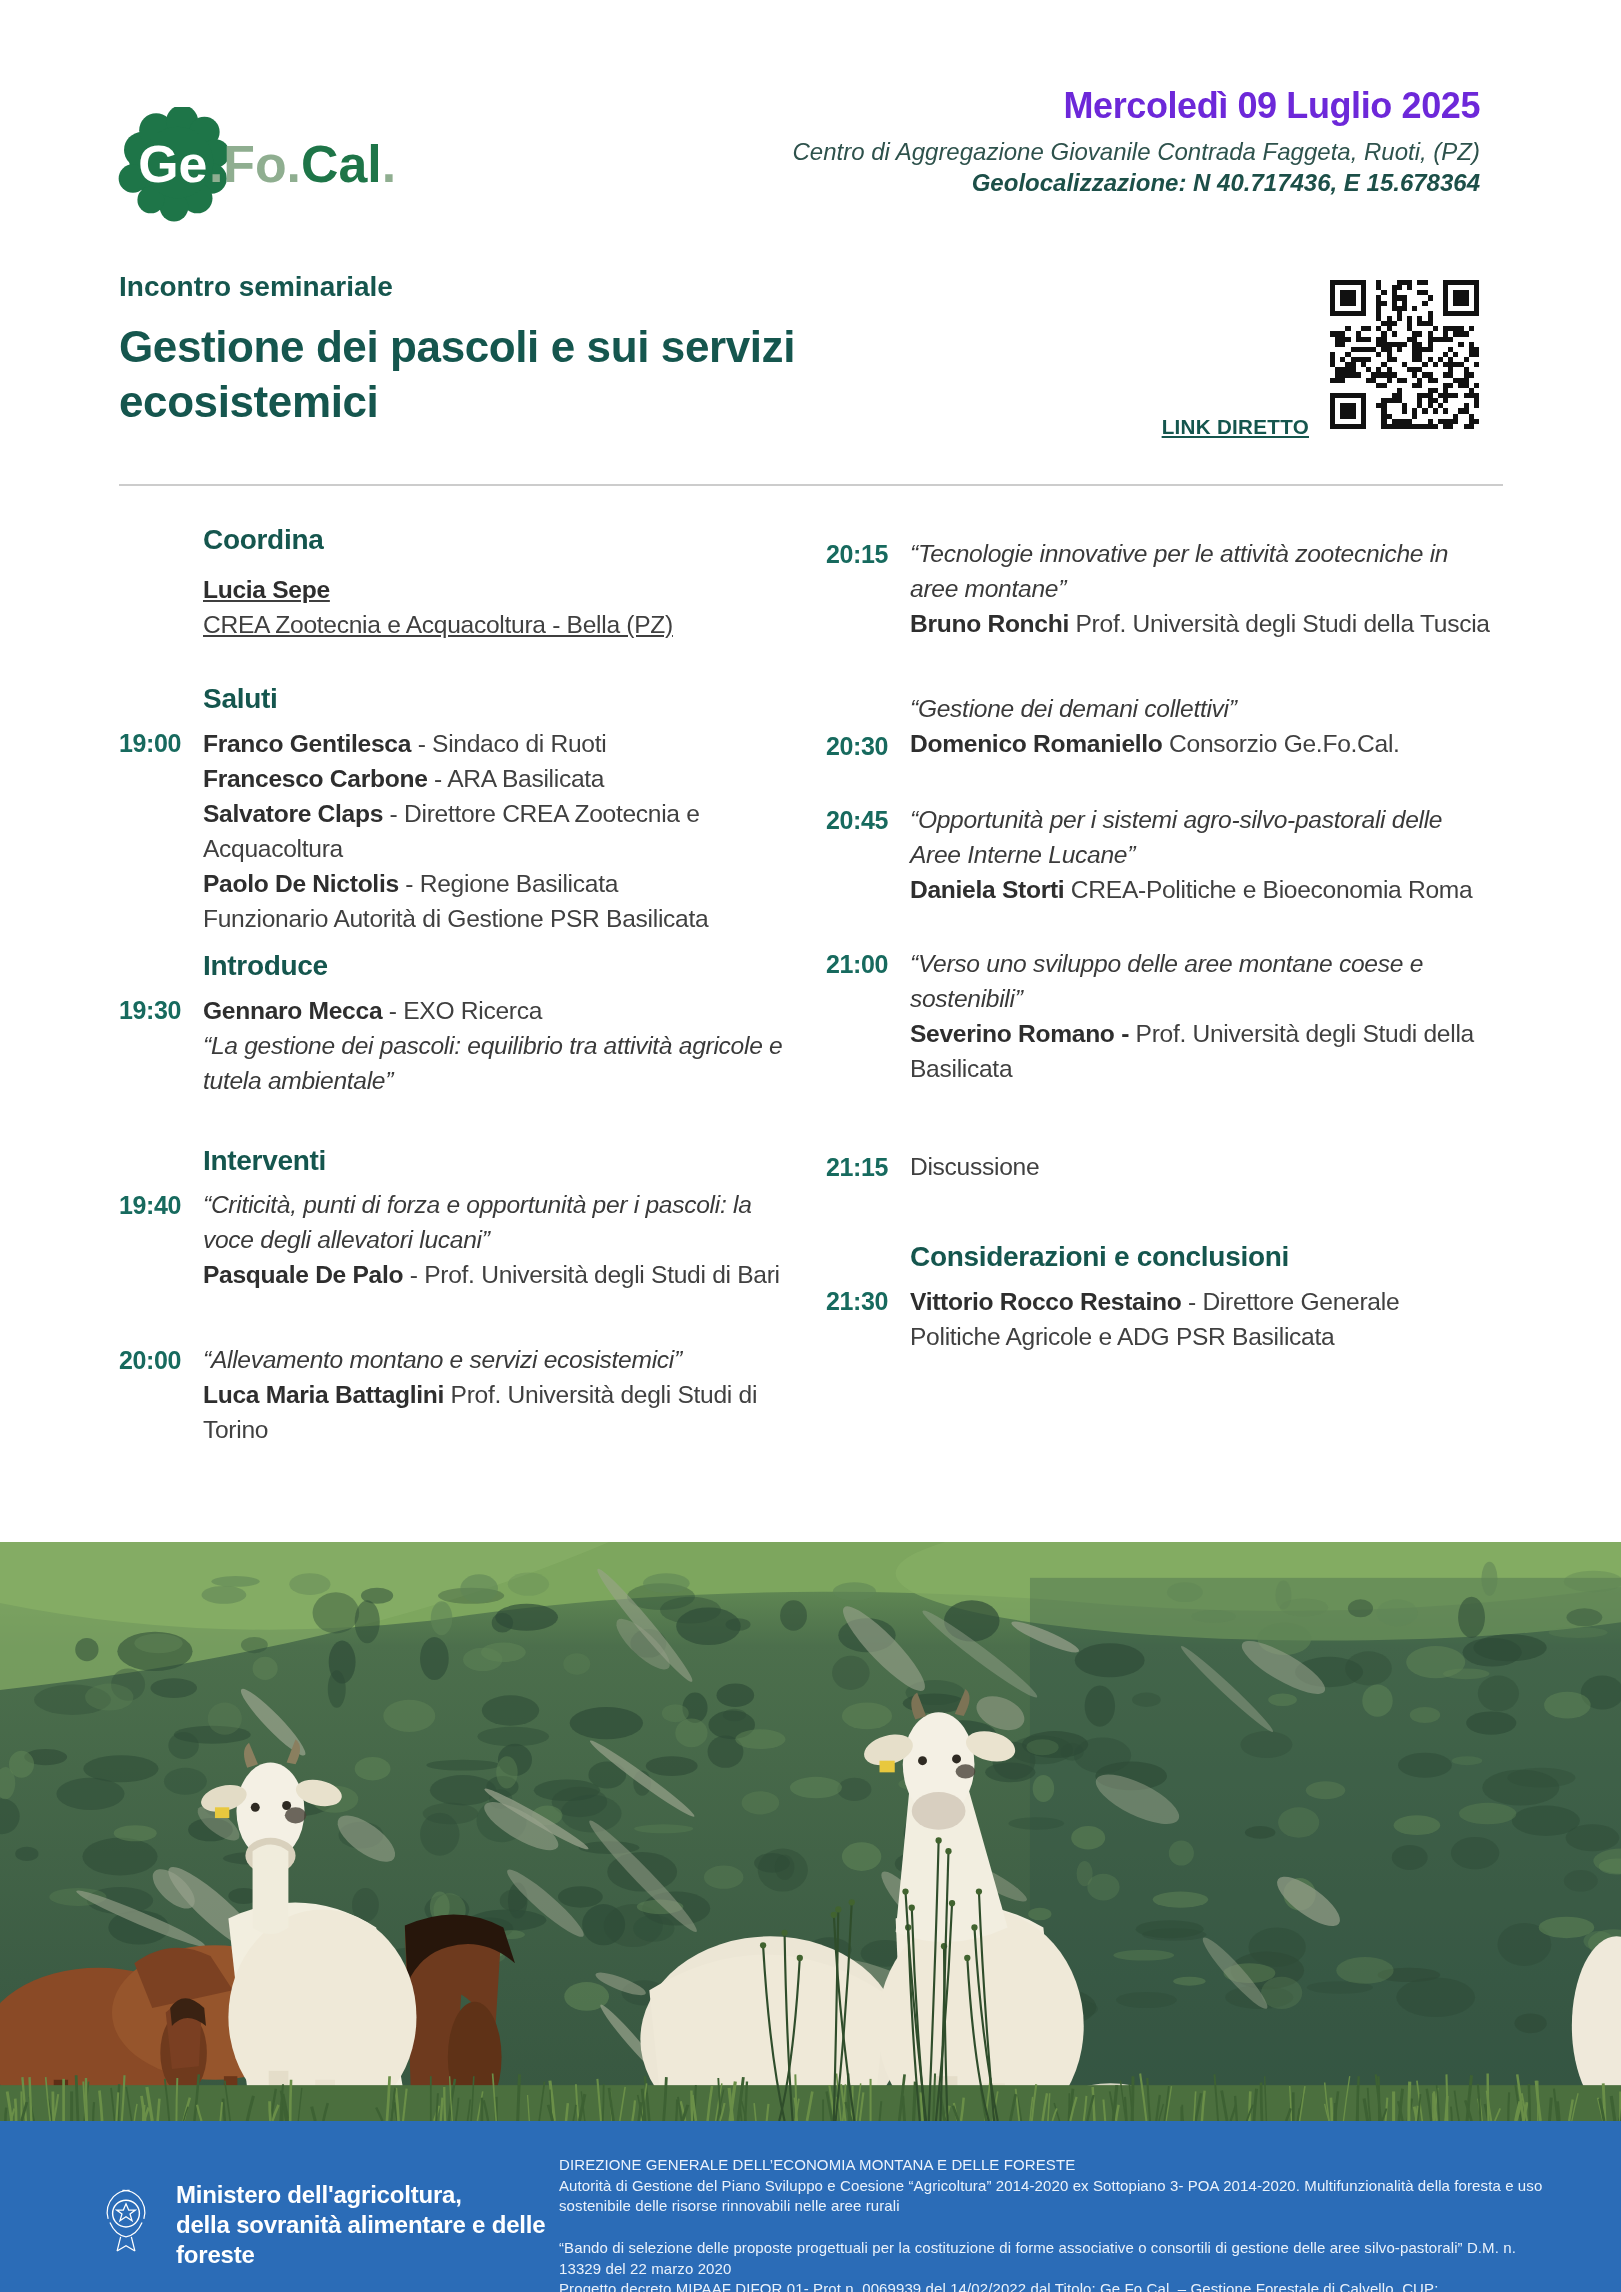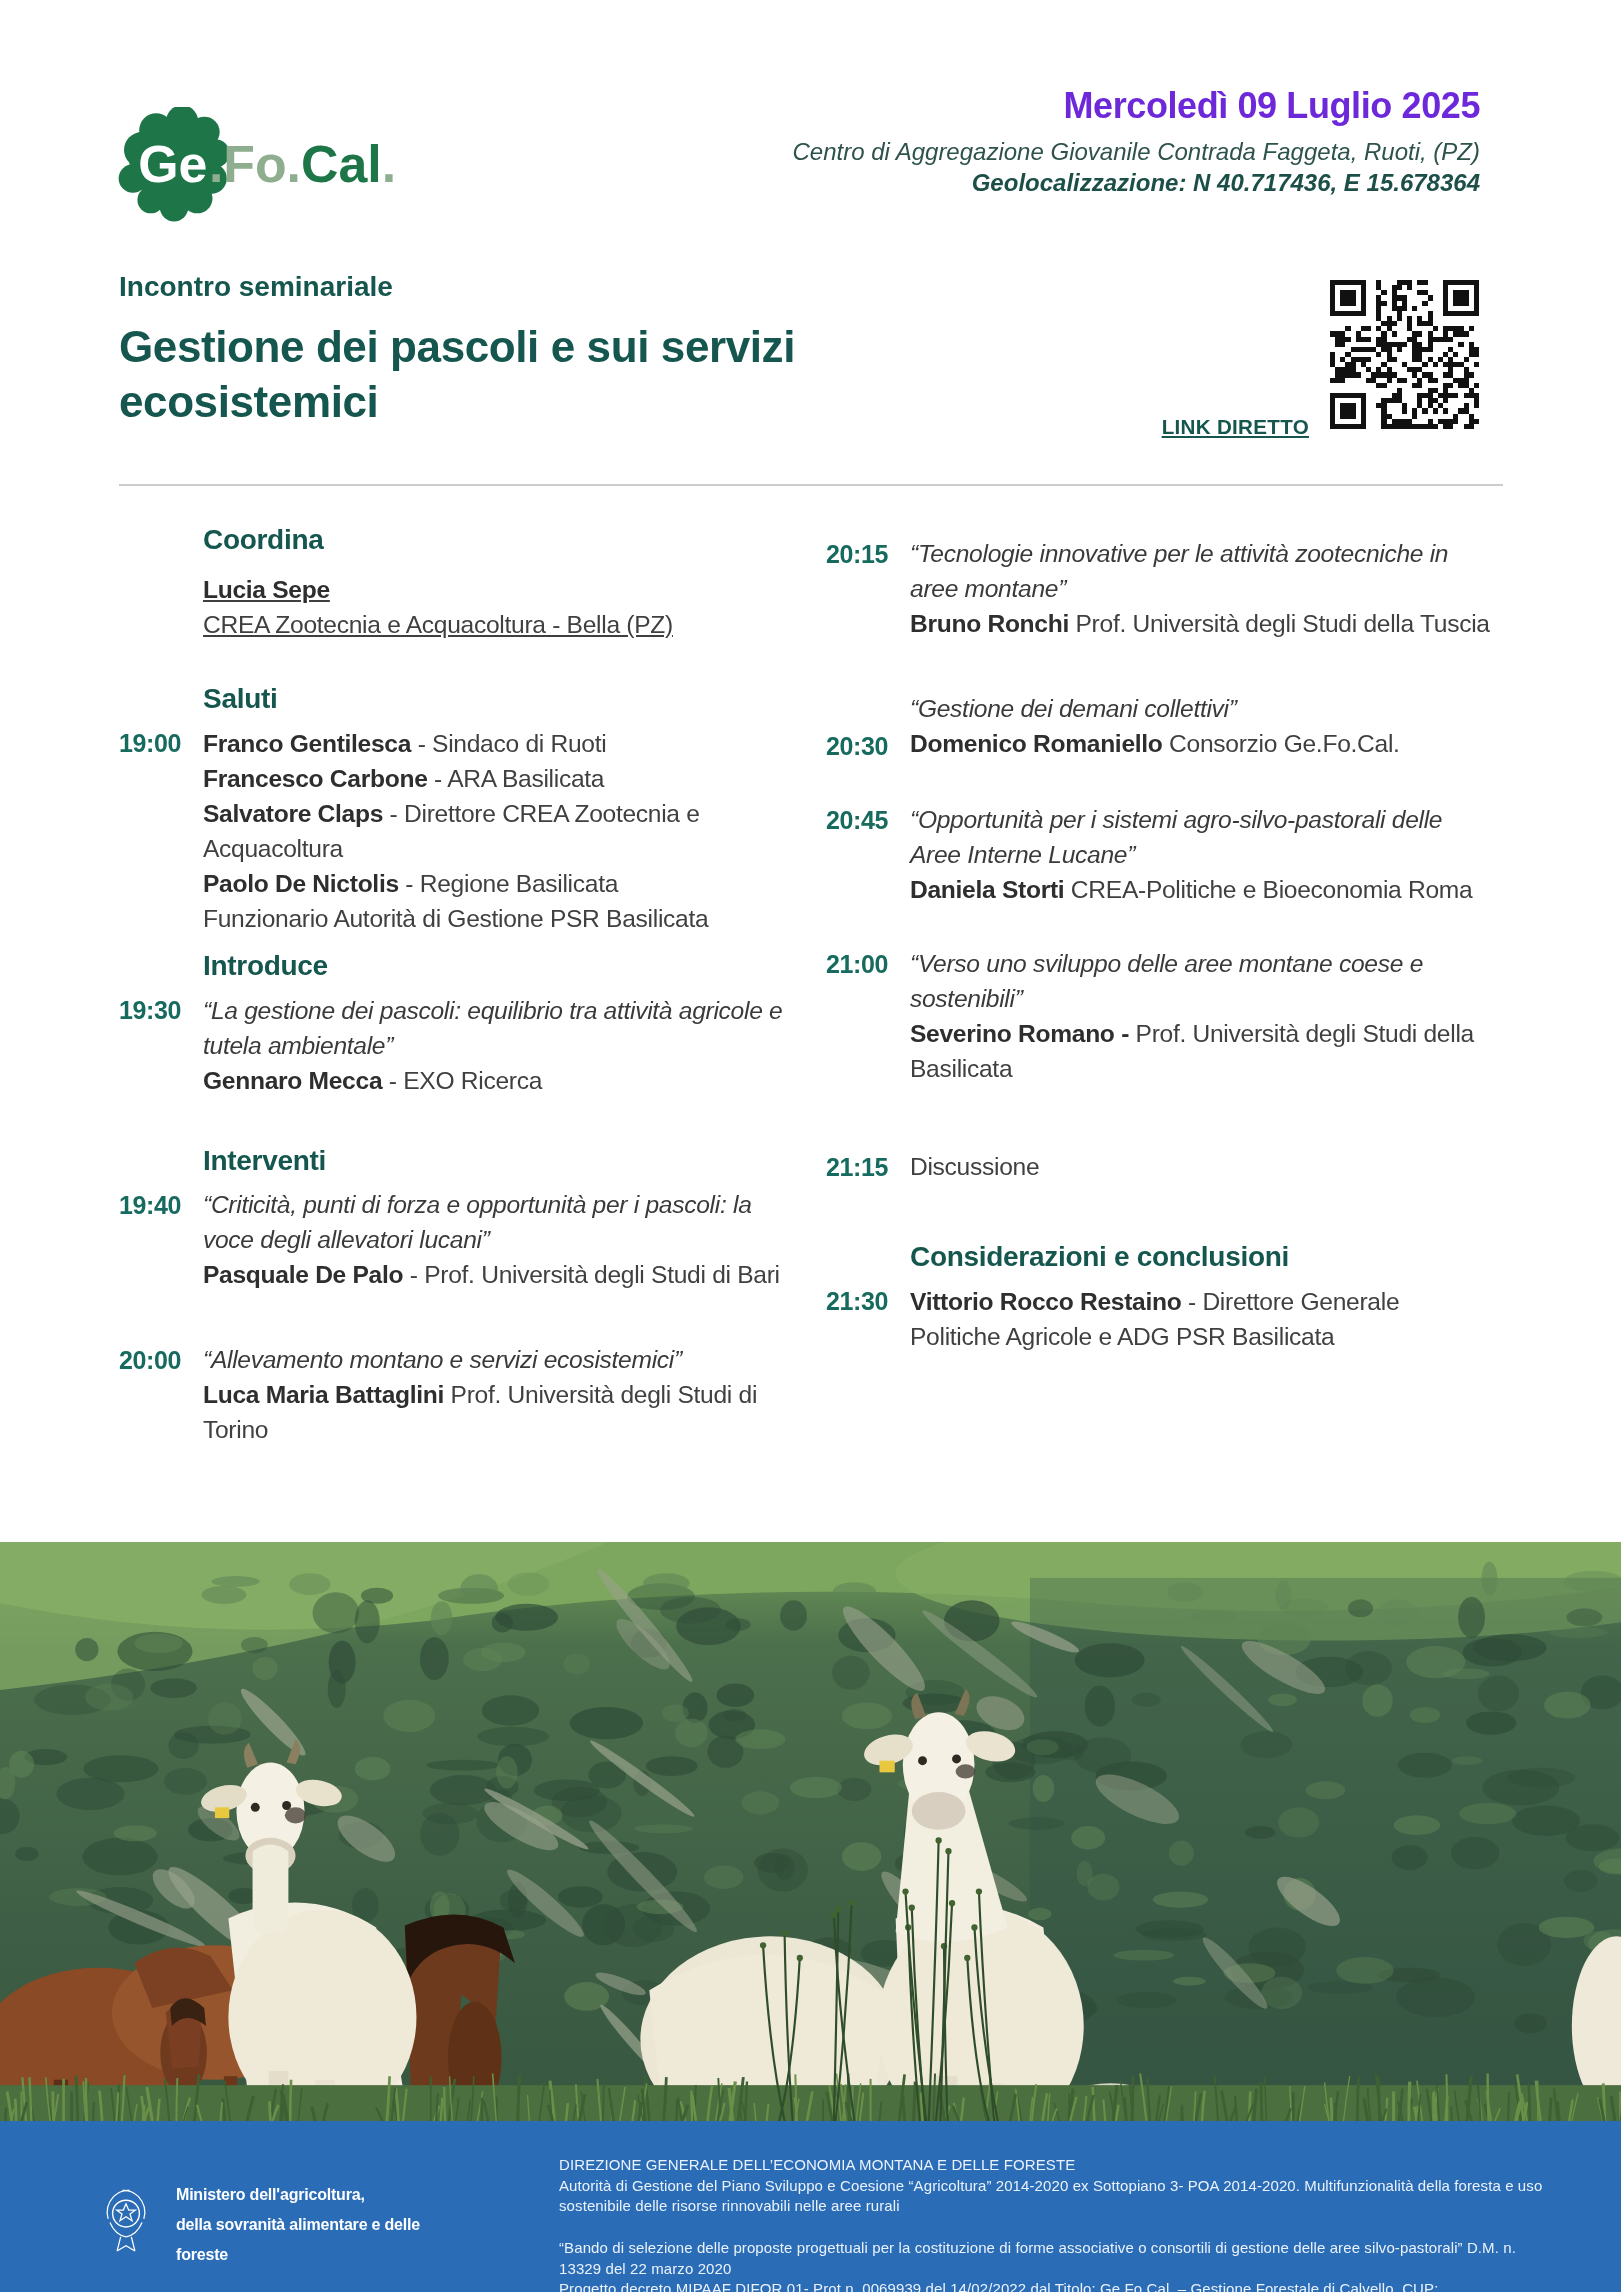--- a/index.html
+++ b/index.html
@@ -33,21 +33,21 @@
   .prog-heading{margin:0;font-size:28px;font-weight:bold;color:#15564e;line-height:32px;}
   .seg-b{font-weight:bold;color:#2e2e2e;}
   .seg-i{font-style:italic;color:#3a3a3a;}
   .seg-r{color:#404040;}
   
   .photo{position:absolute;left:0;top:1542px;width:1622px;height:579px;overflow:hidden;background:#46684a;}
   .photo svg{display:block;width:1622px;height:579px;}
   
   .footer{position:absolute;left:0;top:2121px;width:1622px;height:172px;background:#2b6cb7;}
   .emblem{position:absolute;left:99px;top:64px;}
-  .ministry{position:absolute;left:176px;top:59px;font-size:16px;font-weight:bold;color:#ffffff;line-height:30px;letter-spacing:-0.2px;}
+  .ministry{position:absolute;left:176px;top:59px;font-size:24px;font-weight:bold;color:#ffffff;line-height:30px;letter-spacing:-0.2px;}
   .foot-info{position:absolute;left:559px;top:34px;width:985px;color:#eaf2fc;font-size:15px;line-height:20.6px;letter-spacing:0.1px;}
   .foot-block2{margin-top:21.5px;}
 </style>
 </head>
 <body>
 
 <div class="page">
 
   <div class="logo-wrap">
     <svg width="304" height="143" viewBox="0 0 340 160">
@@ -412,22 +412,22 @@
       </div>
       <div class="prog-row" style="margin-top: 14.3px;">
         <div class="prog-time"></div>
         <div class="prog-content">
           <h3 class="prog-heading">Introduce</h3>
         </div>
       </div>
       <div class="prog-row" style="margin-top: 10.7px;">
         <div class="prog-time">19:30</div>
         <div class="prog-content">
+          <div class="prog-line"><span class="seg-b">Gennaro Mecca</span><span class="seg-r"> - EXO Ricerca</span></div>
           <div class="prog-line"><span class="seg-i">“La gestione dei pascoli: equilibrio tra attività agricole e tutela ambientale”</span></div>
-          <div class="prog-line"><span class="seg-b">Gennaro Mecca</span><span class="seg-r"> - EXO Ricerca</span></div>
         </div>
       </div>
       <div class="prog-row" style="margin-top: 47px;">
         <div class="prog-time"></div>
         <div class="prog-content">
           <h3 class="prog-heading">Interventi</h3>
         </div>
       </div>
       <div class="prog-row" style="margin-top: 10.7px;">
         <div class="prog-time">19:40</div>

